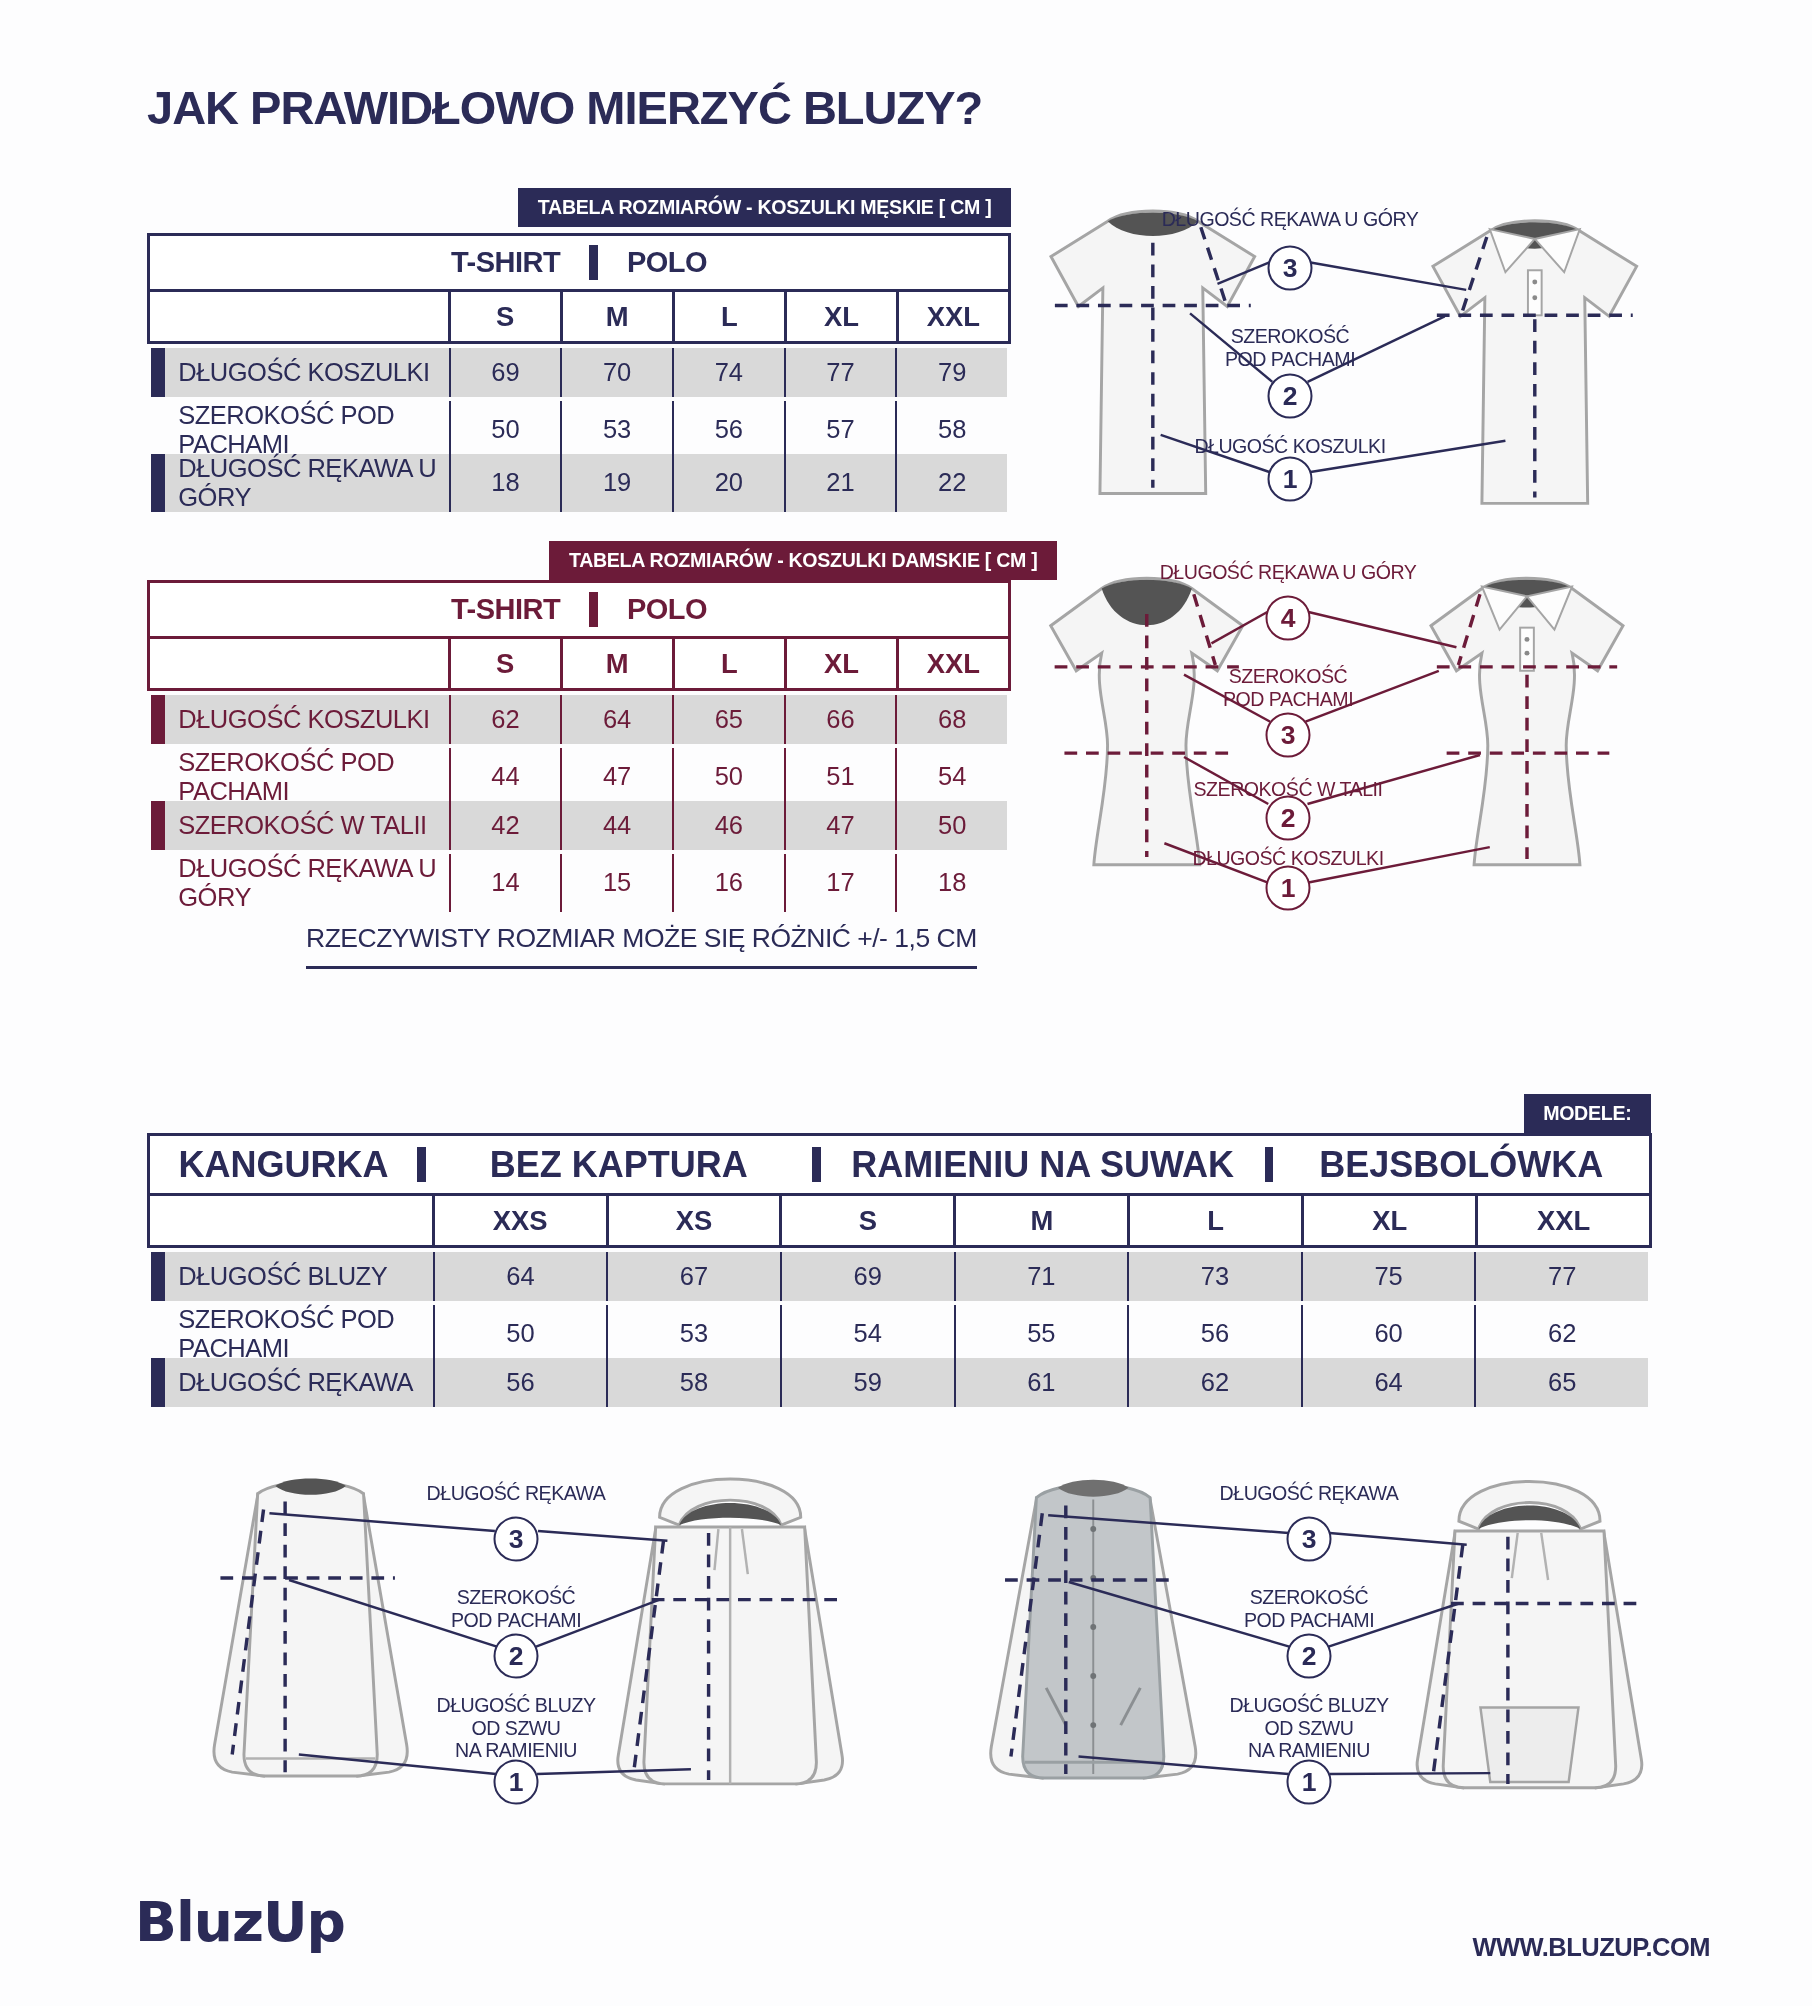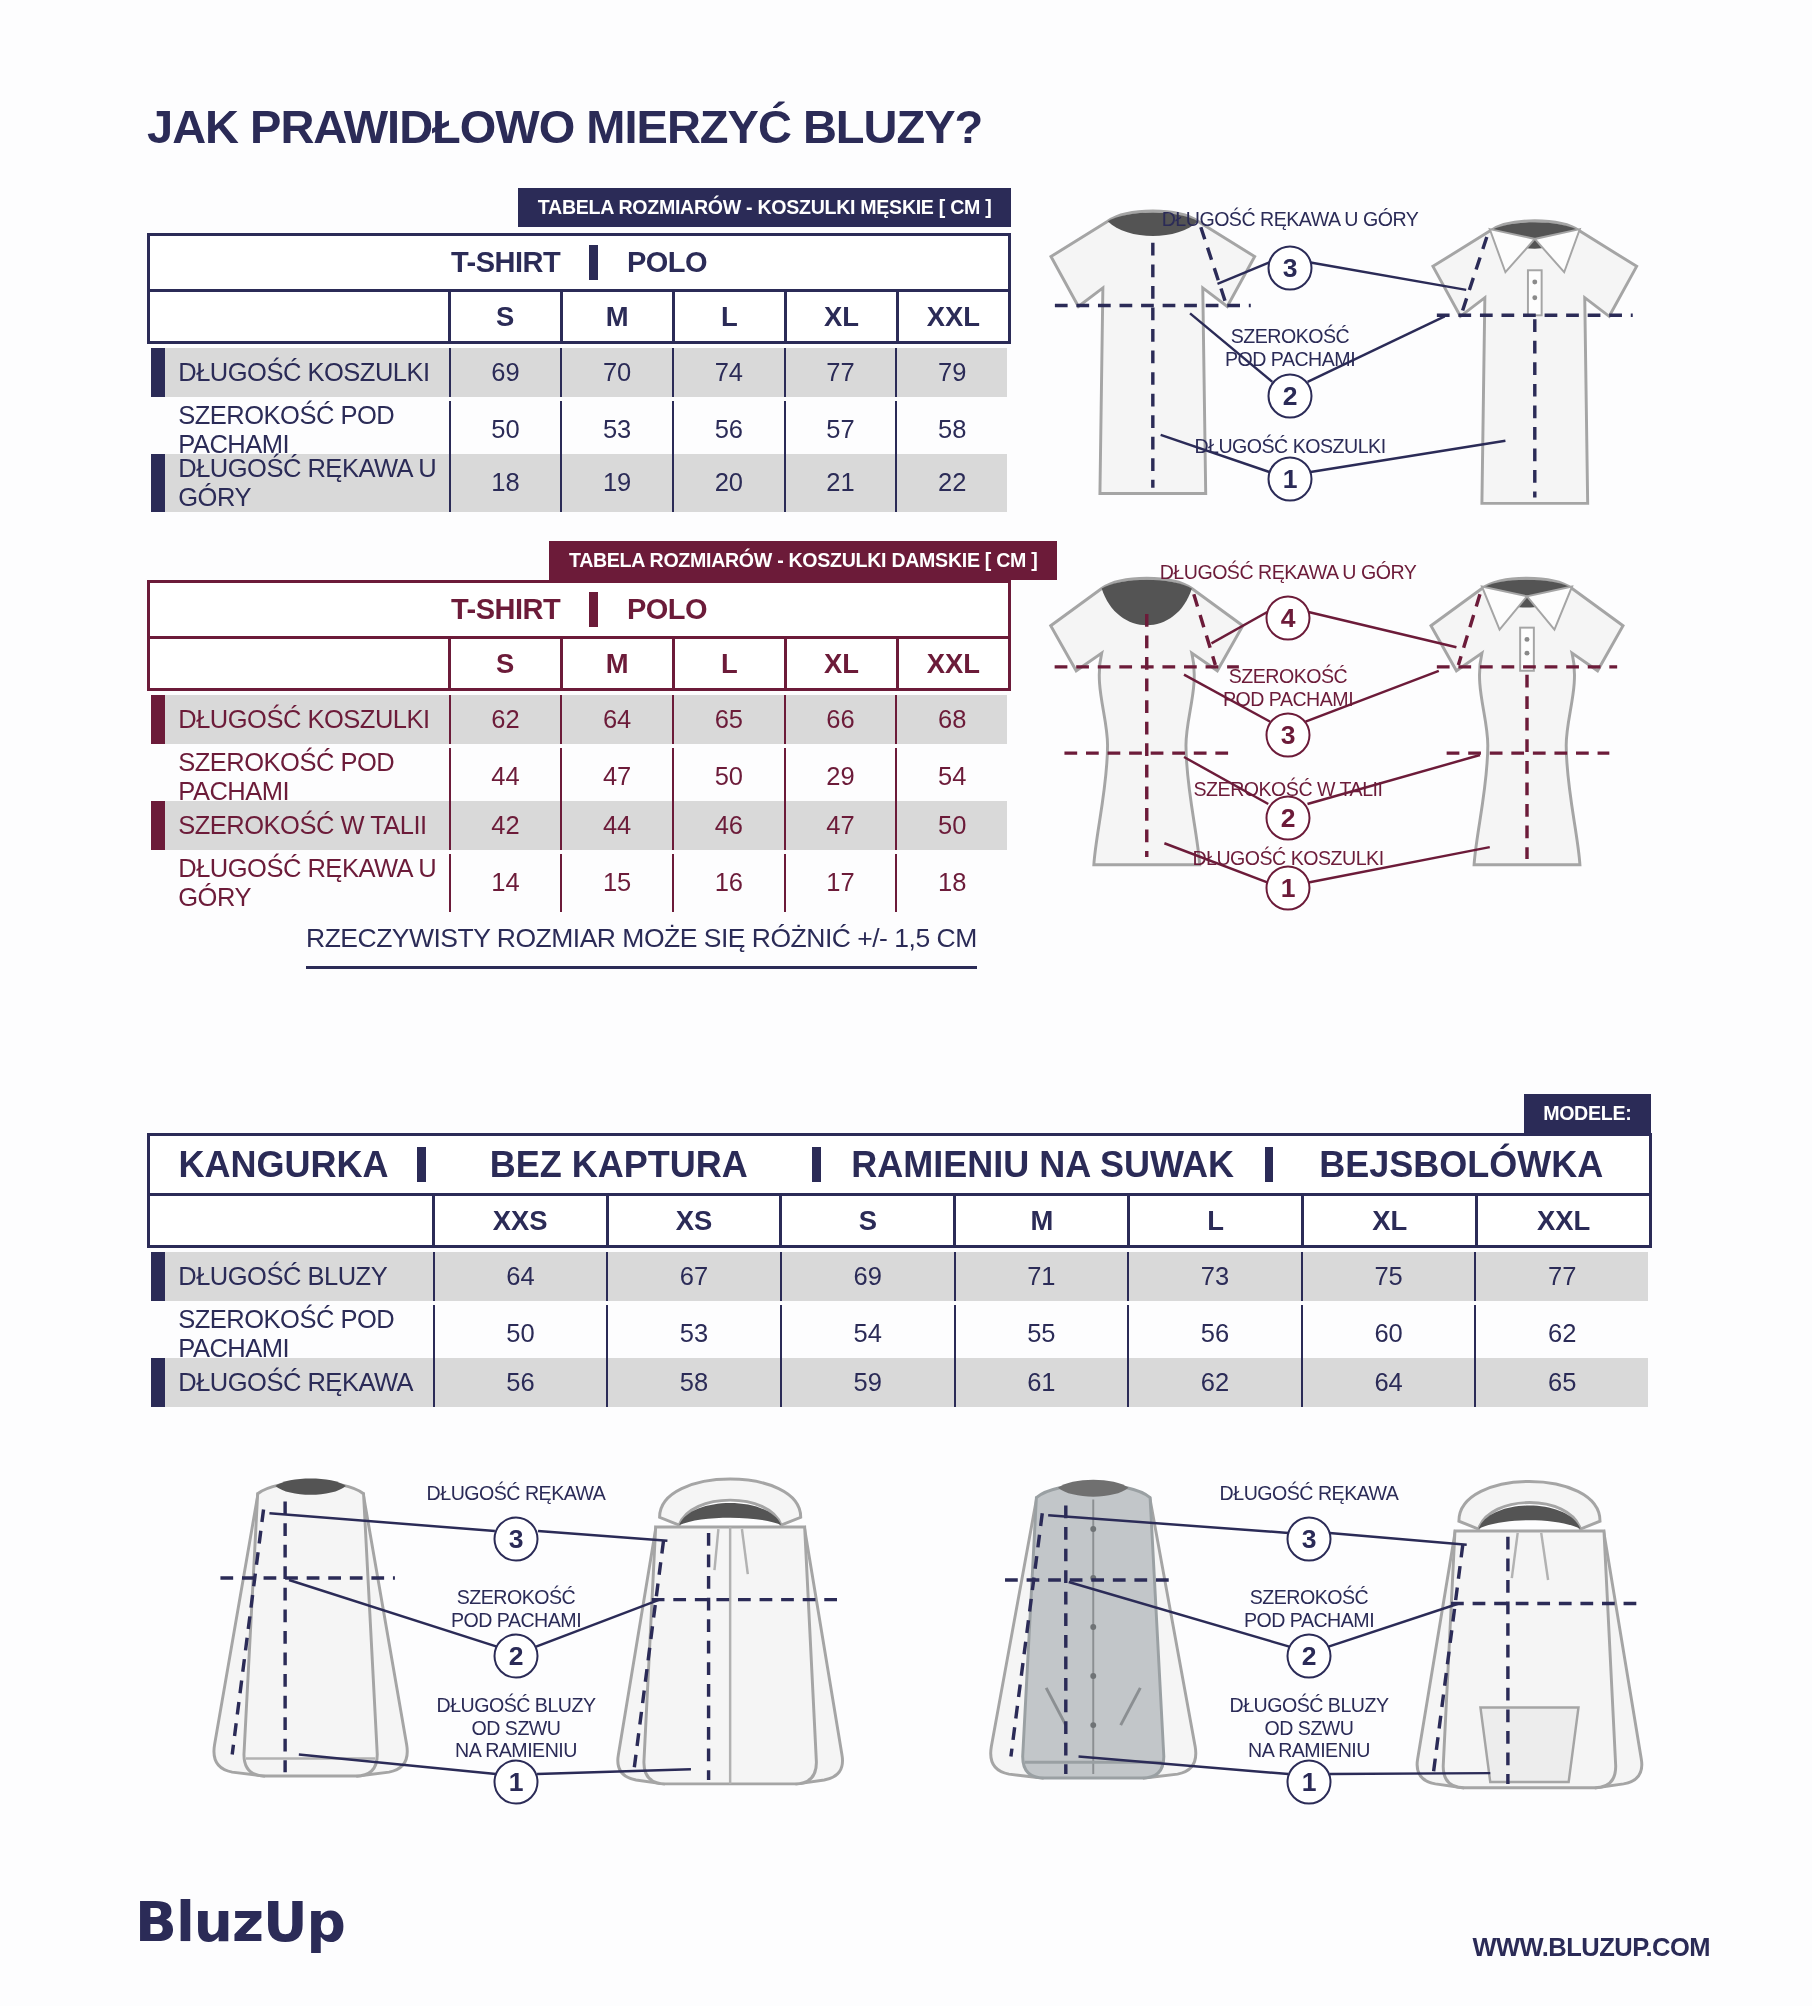--- a/index.html
+++ b/index.html
@@ -4,21 +4,21 @@
 <style>
   * { margin:0; padding:0; box-sizing:border-box; }
   html,body { background:#ffffff; }
   body { font-family:"Liberation Sans", sans-serif; }
   #canvas { position:relative; width:1812px; height:2006px; background:#fdfdfe; overflow:hidden; }
 
   .navy  { --c:#2b2b57; }
   .maroon{ --c:#6c1b39; }
 
   
-  #title { position:absolute; left:147px; top:99px; font-size:47px; font-weight:800;
+  #title { position:absolute; left:147px; top:80px; font-size:47px; font-weight:800;
            color:#2b2b57; letter-spacing:-1px; }
 
   
   .tab { position:absolute; height:39px; line-height:39px; padding:0 19.6px;
          background:var(--c); color:#fff; font-size:19.6px; font-weight:700; letter-spacing:-0.3px; }
 
   
   .tbl { position:absolute; color:var(--c); }
   .t-head { border:3.9px solid var(--c); background:#fff; }
   .t-types { height:53px; display:flex; align-items:center; justify-content:center;
@@ -145,21 +145,21 @@
       <div class="vl">65</div>
       <div class="vl">66</div>
       <div class="vl">68</div>
     </div>
     <div class="t-row cols5">
       <div class="mk"></div>
       <div class="lb">SZEROKOŚĆ POD PACHAMI</div>
       <div class="vl">44</div>
       <div class="vl">47</div>
       <div class="vl">50</div>
-      <div class="vl">29</div>
+      <div class="vl">51</div>
       <div class="vl">54</div>
     </div>
     <div class="t-row cols5 shade">
       <div class="mk"></div>
       <div class="lb">SZEROKOŚĆ W TALII</div>
       <div class="vl">42</div>
       <div class="vl">44</div>
       <div class="vl">46</div>
       <div class="vl">47</div>
       <div class="vl">50</div>

